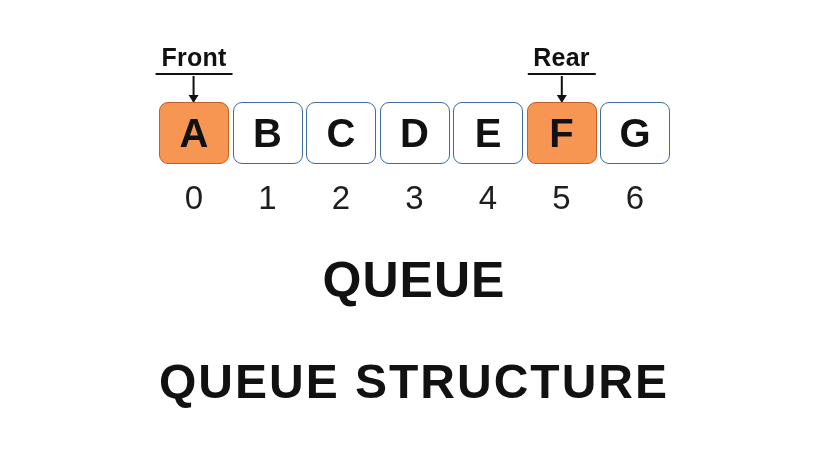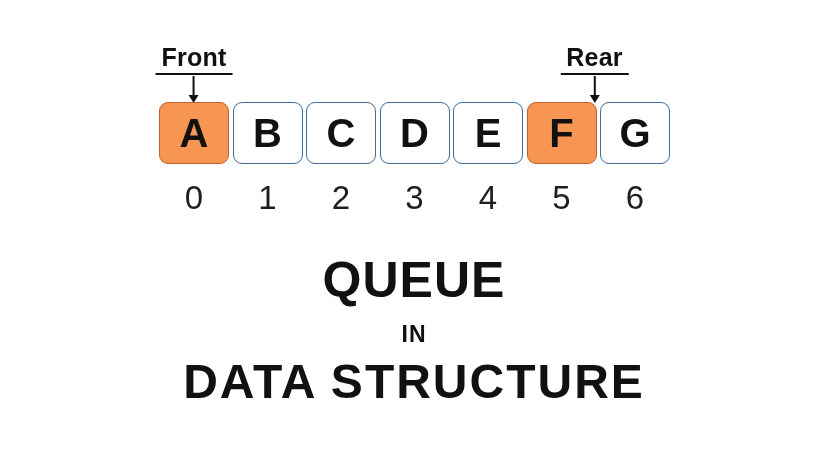--- a/index.html
+++ b/index.html
@@ -116,21 +116,21 @@
 <body>
 
 <div class="stage">
 
   <div class="pointer" style="left: 194px;">
     <span class="pointer-label">Front</span>
     <span class="arrow-shaft"></span>
     <span class="arrow-head"></span>
   </div>
 
-  <div class="pointer" style="left: 561.5px; margin-left: 33px;">
+  <div class="pointer" style="left: 561.5px;">
     <span class="pointer-label">Rear</span>
     <span class="arrow-shaft"></span>
     <span class="arrow-head"></span>
   </div>
 
   <div class="cells-row">
       <div class="cell hl">A</div>
       <div class="cell">B</div>
       <div class="cell">C</div>
       <div class="cell">D</div>
@@ -143,16 +143,15 @@
       <div class="idx">0</div>
       <div class="idx">1</div>
       <div class="idx">2</div>
       <div class="idx">3</div>
       <div class="idx">4</div>
       <div class="idx">5</div>
       <div class="idx">6</div>
     </div>
 
   <div class="title-line line1">QUEUE</div>
-  <div class="title-line line2">IN</div>
-  <div class="title-line line3">DATA STRUCTURE</div>
+  <div class="title-line line3">QUEUE STRUCTURE</div>
 
 </div>
 
 </body></html>

